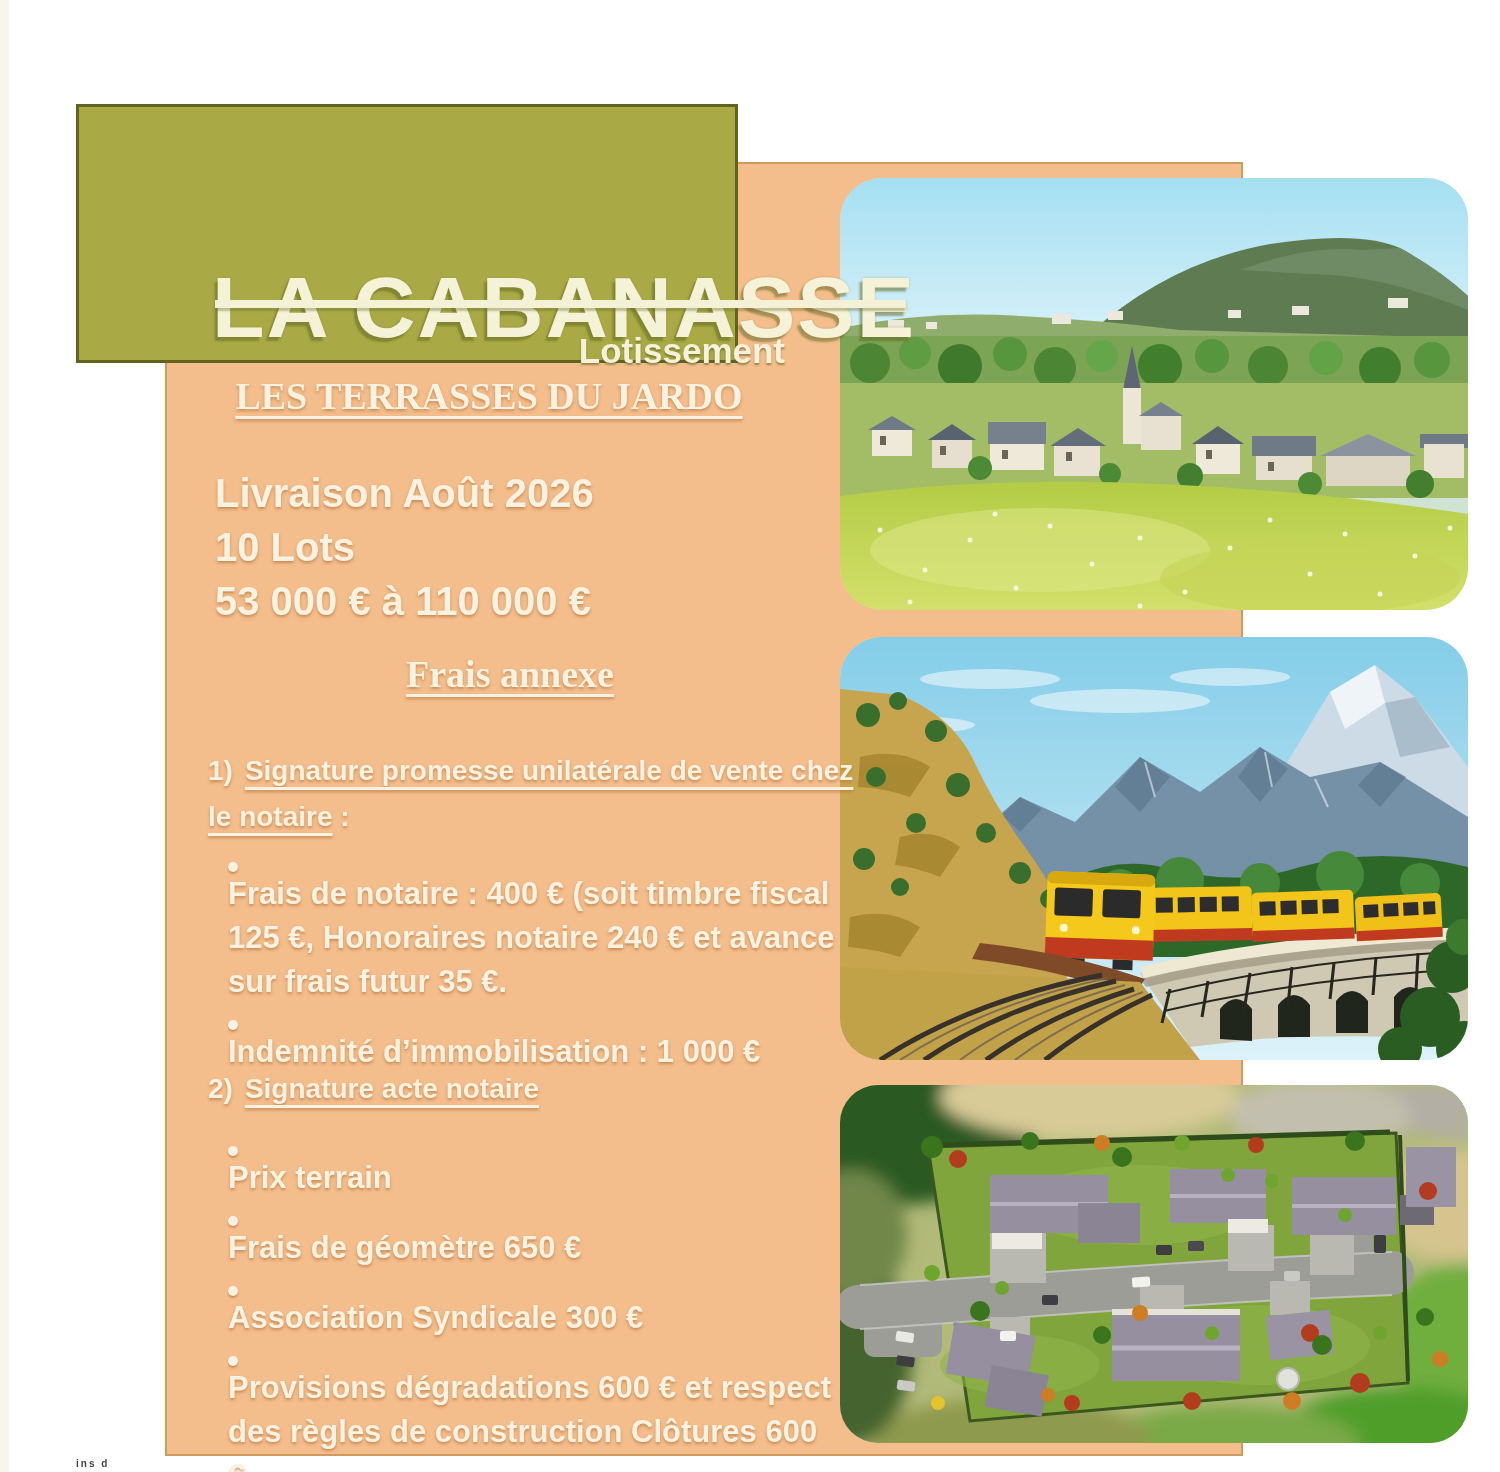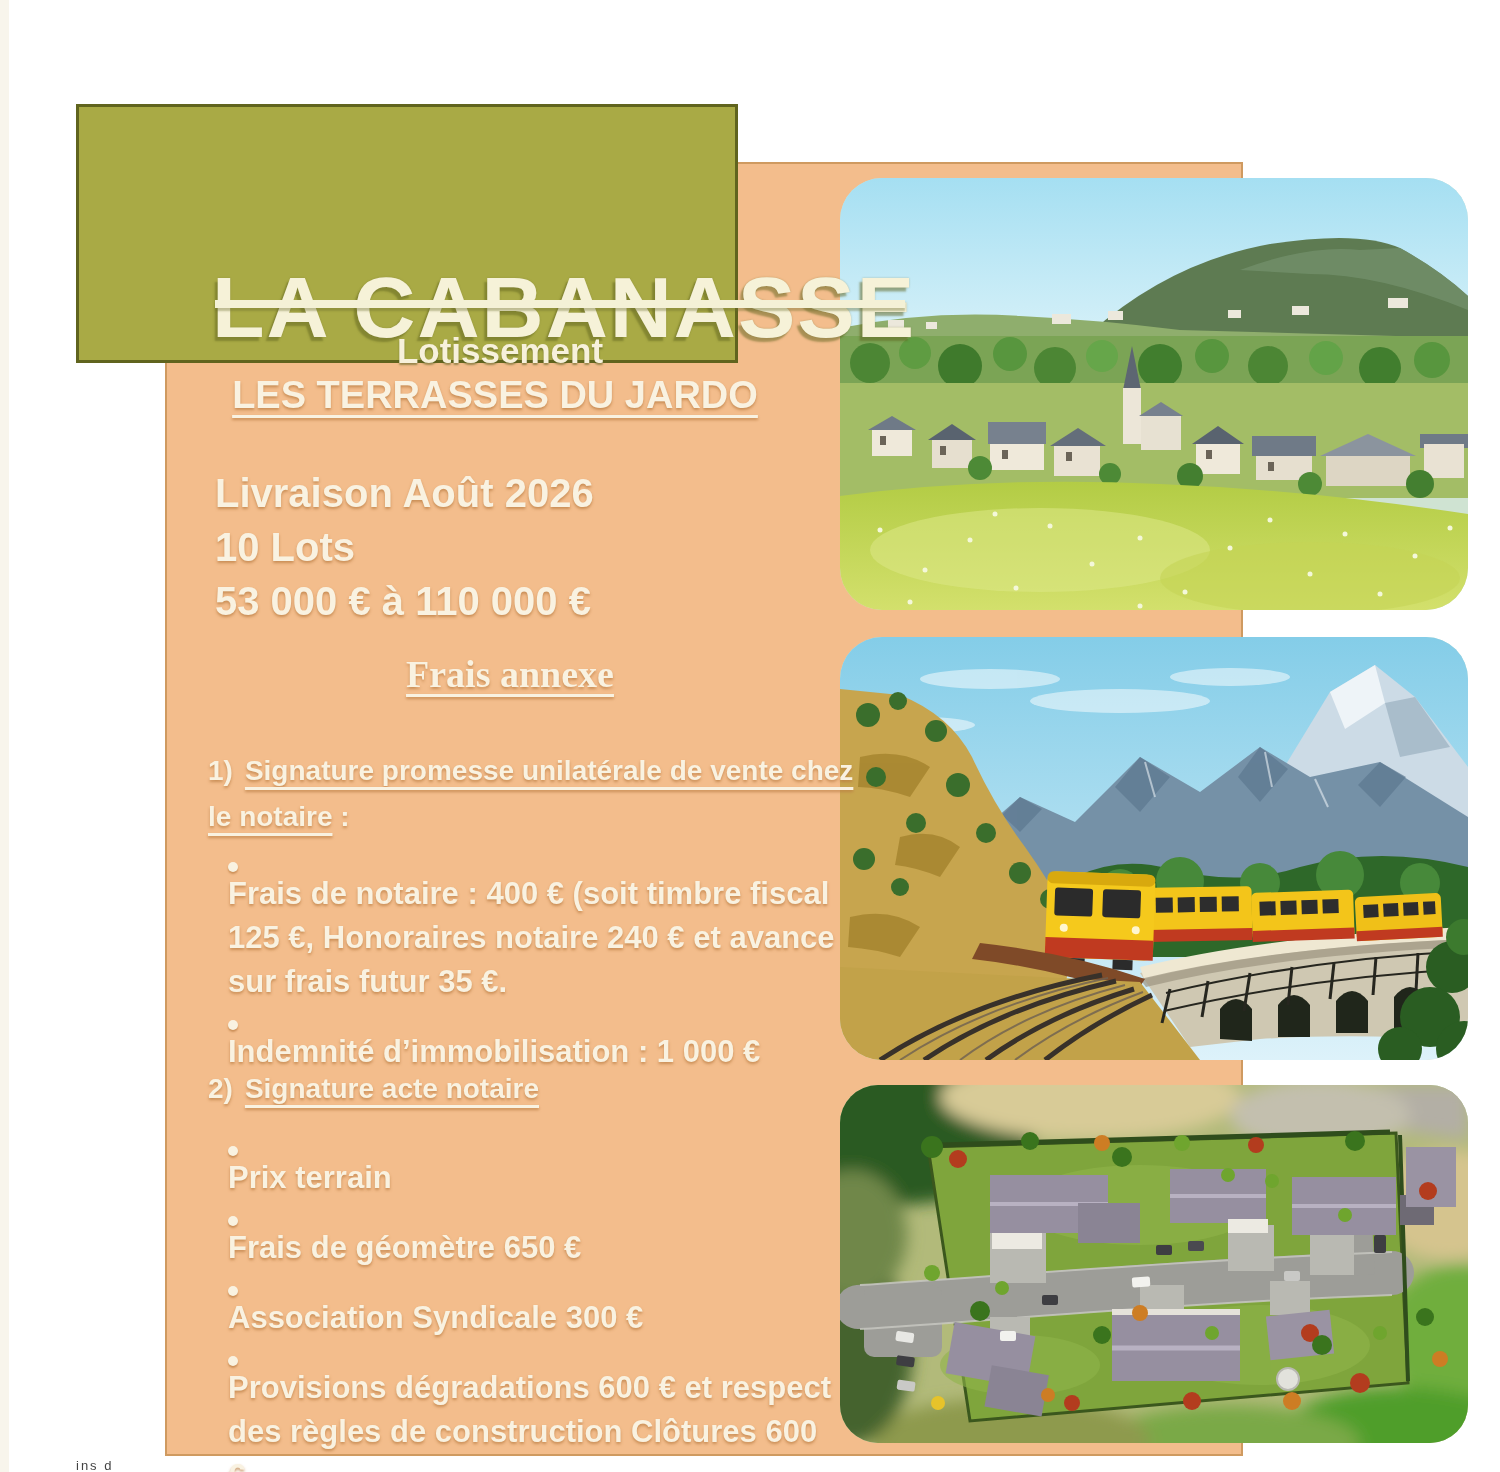--- a/index.html
+++ b/index.html
@@ -26,41 +26,41 @@
     left:212px;top:200px;z-index:6;white-space:nowrap;
     font-size:86px;font-weight:700;letter-spacing:2px;color:#f6f2d8;
     text-shadow:-3px 4px 2px rgba(95,100,30,.5),0 0 2px rgba(120,120,60,.45);
   }
   .title-underline{
     left:215px;top:300px;width:690px;height:8px;background:#f4f1d6;z-index:6;
     box-shadow:0 3px 2px rgba(110,110,45,.4);
   }
   .cream{color:#f9f2e1;text-shadow:0 2px 3px rgba(186,124,66,.75);}
   .on-green{color:#f7f1db;text-shadow:0 2px 2px rgba(90,95,30,.6);}
-  .subtitle-1{left:215px;top:331px;width:570px;text-align:center;font-size:35px;font-weight:700;z-index:6;}
-  .subtitle-2{left:210px;top:374px;width:570px;text-align:center;font-size:38px;font-weight:700;z-index:5;}
+  .subtitle-1{left:215px;top:331px;width:570px;text-align:right;font-size:35px;font-weight:700;z-index:6;}
+  .subtitle-2{left:204px;top:374px;width:570px;text-align:center;font-size:38px;font-weight:700;z-index:5;font-family:Liberation Serif, serif;}
   .u{text-decoration:underline;text-decoration-thickness:3px;text-underline-offset:7px;}
   .summary{left:215px;top:466px;width:590px;text-align:left;font-size:40px;font-weight:700;line-height:54px;z-index:5;}
   .frais-heading{left:215px;top:652px;width:590px;text-align:center;font-size:38px;font-weight:700;z-index:5;font-family:Liberation Serif, serif;}
   .section-heading{left:188px;width:668px;font-size:28px;font-weight:700;line-height:46px;z-index:5;margin-left:20px;}
   .sec-1{top:748px;}
   .sec-2{top:1066px;}
   .section-heading .num{margin-right:12px;}
   .bullets{left:228px;z-index:5;}
   .bul-1{top:846px;}
   .bul-2{top:1130px;}
   .bullet{display:flex;flex-direction:column;}
   .dot{
     flex:none;width:10px;height:10px;border-radius:50%;background:#f9f2e1;
     margin:16px 16px 0 0;box-shadow:0 2px 2px rgba(186,124,66,.7);
   }
   .bullet-text{width:612px;font-size:31px;font-weight:700;line-height:44px;}
   .bottom-artifact{
     left:76px;top:1458px;height:14px;overflow:hidden;z-index:4;
-    font-size:13px;font-weight:400;letter-spacing:2px;color:#222;opacity:.85;
+    font-size:10px;font-weight:700;letter-spacing:2px;color:#222;opacity:.85;
   }
 </style>
 </head>
 <body>
 
 <div class="canvas">
 
   <div class="abs left-page-edge"></div>
   <div class="abs peach-panel"></div>
   <div class="abs green-block"></div>

